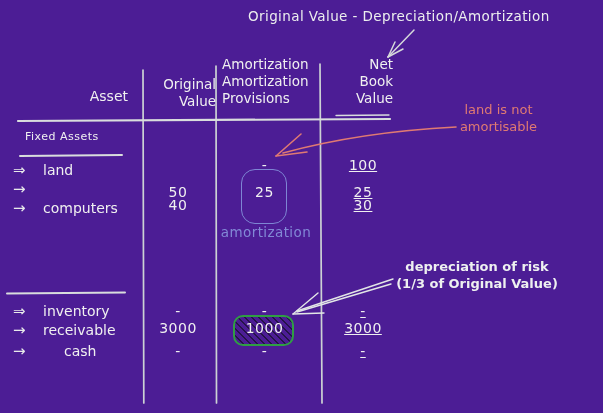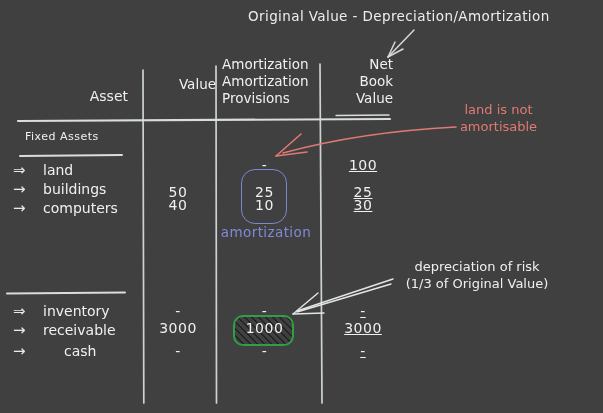--- a/index.html
+++ b/index.html
@@ -1,18 +1,18 @@
 <!DOCTYPE html>
 <html><head>
 <meta charset="utf-8">
 <style>
   html,body{margin:0;padding:0;background:#4a6169;}
   .canvas{
     position:relative;width:603px;height:413px;overflow:hidden;
-    background:#404040;color:#f0f0f0;
+    background:#4c1d95;color:#f0f0f0;
     font-family:"DejaVu Sans",sans-serif;
   }
   .txt{position:absolute;white-space:nowrap;}
   .title{left:248px;top:8px;font-size:13.5px;letter-spacing:.4px;color:#eceeee;}
   .hdr-asset{left:58px;top:88px;width:70px;text-align:right;font-size:14px;}
   .hdr-col{position:absolute;text-align:right;font-size:13.5px;line-height:17px;}
   .hdr-ov{left:143px;top:76px;width:73px;}
   .hdr-am{left:222px;top:56px;width:96px;text-align:left;}
   .hdr-nbv{left:331px;top:56px;width:62px;}
   .section-label{position:absolute;font-size:11px;letter-spacing:.5px;}
@@ -35,21 +35,21 @@
   }
   .amort-label{left:216px;top:224px;width:100px;text-align:center;
     color:#8289d6;font-size:13.5px;letter-spacing:.4px;}
   .risk-box{
     position:absolute;left:233px;top:315px;width:61px;height:31px;
     border:2px solid #2f9e44;border-radius:10px;box-sizing:border-box;
     background:repeating-linear-gradient(45deg, rgba(5,12,10,.55) 0 1.6px, rgba(5,12,10,0) 1.6px 5px);
   }
   .note{position:absolute;text-align:center;font-size:13px;line-height:16.5px;}
   .note-land{left:441px;top:102px;width:115px;color:#e07a72;}
-  .note-risk{left:388px;top:259px;width:178px;color:#eef0f0;}
+  .note-risk{left:388px;top:259px;width:178px;color:#eef0f0;font-weight:bold;}
   svg.overlay{position:absolute;left:0;top:0;pointer-events:none;}
 </style>
 </head>
 <body>
 
 <div class="canvas">
 
   <svg class="overlay" width="603" height="413" viewBox="0 0 603 413">
 
     <g stroke="#ccd2d4" stroke-width="1.7" stroke-linecap="round">
@@ -83,20 +83,21 @@
       <path d="M391,284 L297,312"></path>
       <path d="M293,314 L318,293"></path>
       <path d="M293,314 L324,313"></path>
     </g>
   </svg>
 
   <div class="txt title">Original Value - Depreciation/Amortization</div>
 
   <div class="txt hdr-asset">Asset</div>
   <div class="hdr-col hdr-ov">
+    <div>Original</div>
     <div>Value</div>
   </div>
   <div class="hdr-col hdr-am">
     <div>Amortization</div>
     <div>Amortization</div>
     <div>Provisions</div>
   </div>
   <div class="hdr-col hdr-nbv">
     <div>Net</div>
     <div>Book</div>
@@ -104,35 +105,33 @@
   </div>
 
   <div class="section-label lbl-fixed">Fixed Assets</div>
 
   <div class="asset-row r-land">
     <span class="arrow">⇒</span>
     <span class="name">land</span>
   </div>
   <div class="asset-row r-bld">
     <span class="arrow">→</span>
-    <span class="name">buildings</span>
   </div>
   <div class="asset-row r-cmp">
     <span class="arrow">→</span>
     <span class="name">computers</span>
   </div>
 
   <div class="cell col-ov y-land"></div>
   <div class="cell col-am y-land">-</div>
   <div class="cell col-nbv y-land">100</div>
   <div class="cell col-ov y-bld">50</div>
   <div class="cell col-am y-bld">25</div>
   <div class="cell col-nbv y-bld">25</div>
   <div class="cell col-ov y-cmp">40</div>
-  <div class="cell col-am y-cmp">10</div>
   <div class="cell col-nbv y-cmp">30</div>
 
   <div class="amort-box"></div>
   <div class="txt amort-label">amortization</div>
 
   <div class="asset-row r-inv">
     <span class="arrow">⇒</span>
     <span class="name">inventory</span>
   </div>
   <div class="asset-row r-rcv">

